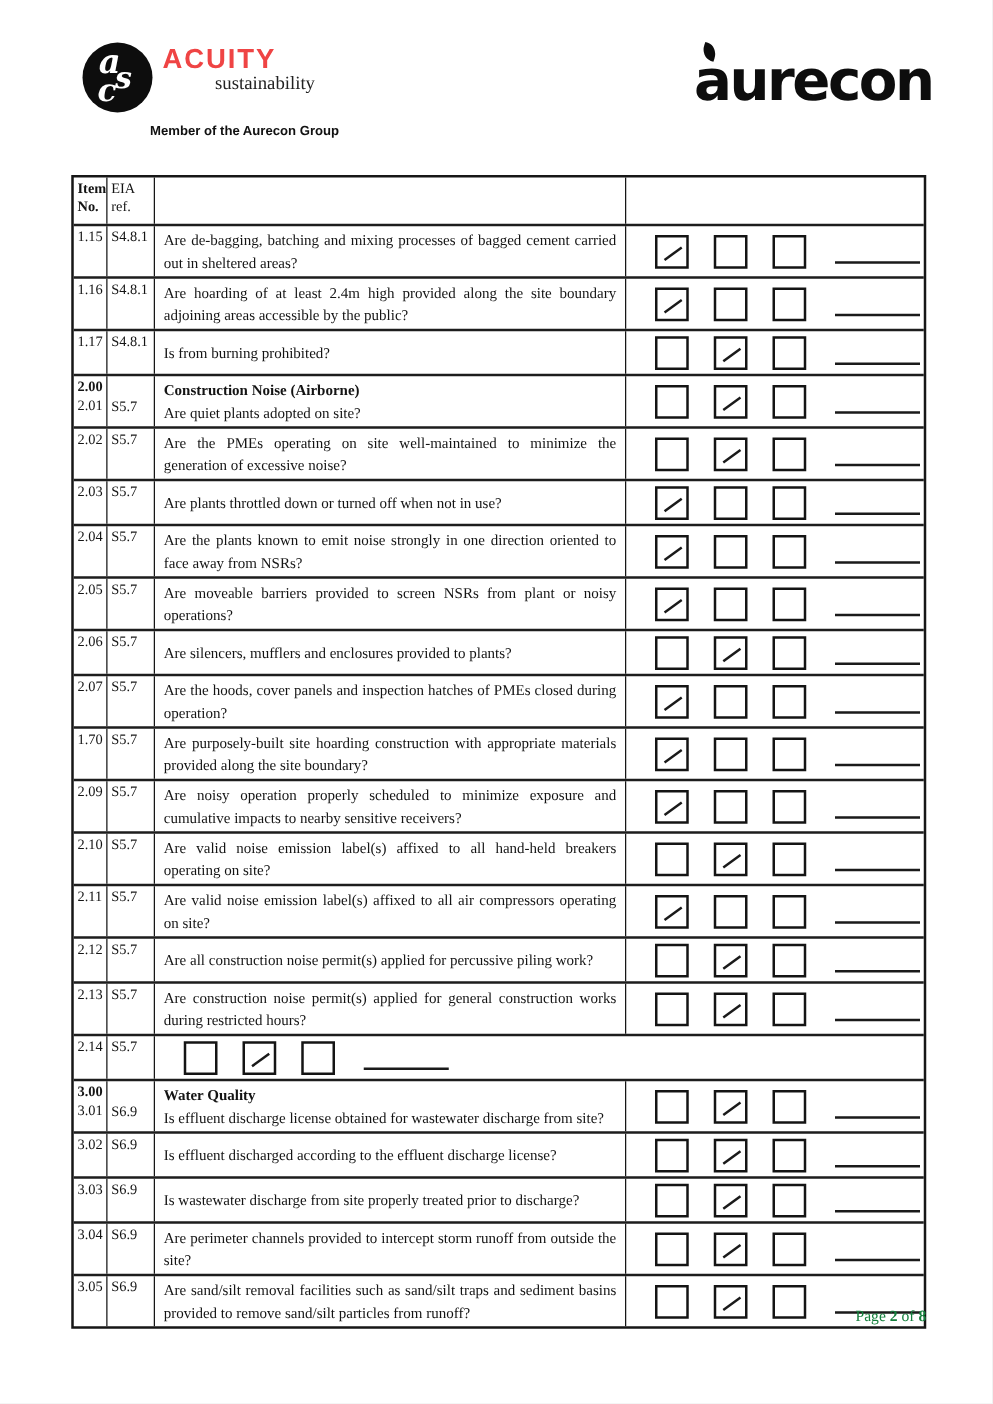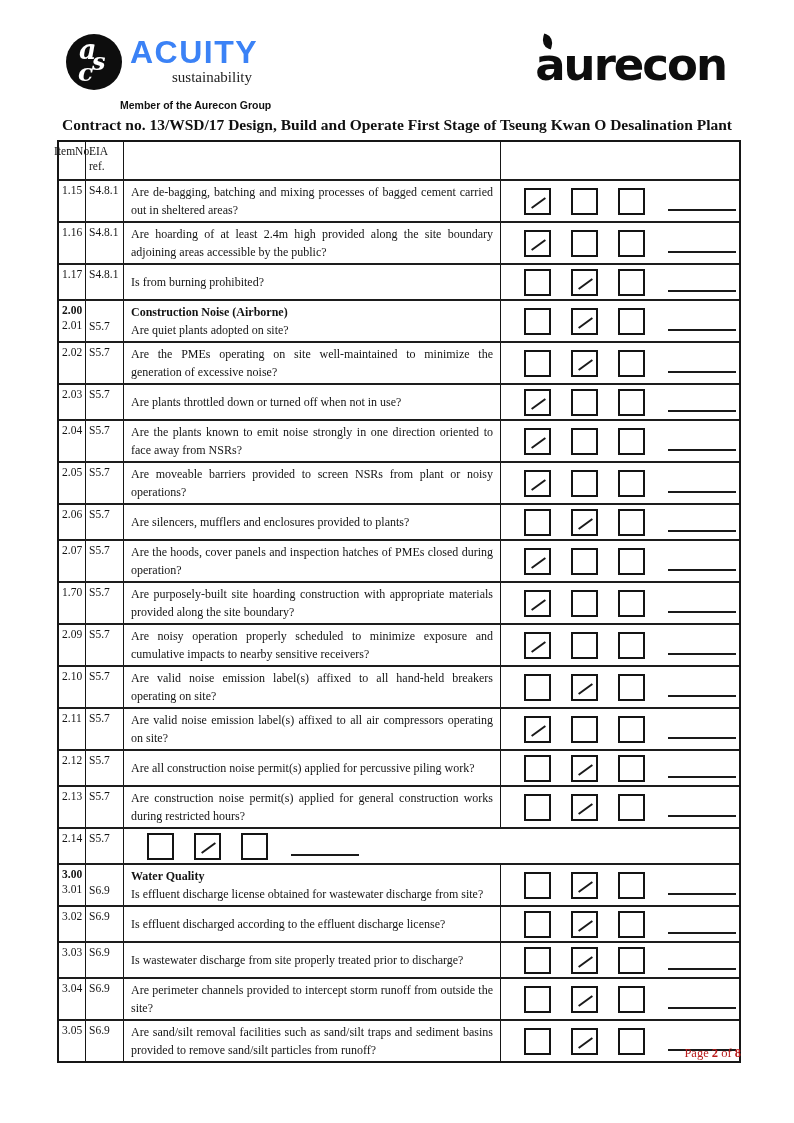--- a/index.html
+++ b/index.html
@@ -8,25 +8,25 @@
 
   
   .acuity{position:absolute;left:66px;top:34px;}
   .acuity-row{display:flex;align-items:flex-start;}
   .monogram{width:56px;height:56px;border-radius:50%;background:#0d0d0d;position:relative;flex:0 0 auto;}
   .monogram span{position:absolute;color:#ffffff;font-family:"DejaVu Serif",serif;font-style:italic;font-weight:bold;line-height:1;}
   .m-a{left:13px;top:2px;font-size:27px;}
   .m-s{left:26px;top:16px;font-size:24px;}
   .m-c{left:12px;top:26px;font-size:25px;}
   .acuity-text{margin-left:8px;padding-top:2px;font-family:"Liberation Sans",sans-serif;}
-  .acuity-name{font-size:32px;font-weight:bold;letter-spacing:1.5px;line-height:1;color:#3b82f6;}
+  .acuity-name{font-size:22px;font-weight:bold;letter-spacing:1.5px;line-height:1;color:#ef4444;}
   .acuity-sub{font-size:15px;color:#222;margin-left:42px;line-height:1.25;font-family:Liberation Serif, serif;}
   .acuity-tag{font-family:"Liberation Sans",sans-serif;font-size:10.5px;font-weight:bold;margin-top:9px;margin-left:54px;color:#111;}
 
-  .aurecon{position:absolute;right:68px;top:42px;font-family:"DejaVu Sans",sans-serif;
+  .aurecon{position:absolute;right:48px;top:42px;font-family:"DejaVu Sans",sans-serif;
            font-weight:bold;font-size:45px;line-height:1;letter-spacing:-2px;color:#0d0d0d;}
   .aurecon .word{position:relative;display:inline-block;}
   .leaf{position:absolute;left:7px;top:-7px;width:11px;height:13px;background:#0d0d0d;
         border-radius:0 80% 0 80%;transform:rotate(18deg);}
 
   
   .title{position:absolute;left:0;top:116px;width:100%;text-align:center;margin:0;
          font-size:15.5px;font-weight:bold;color:#111;}
 
   
@@ -46,27 +46,27 @@
   .c-q.with-sec{justify-content:flex-end;}
   .sec{font-weight:bold;}
   .c-check{flex:1 1 auto;box-sizing:border-box;display:flex;align-items:center;padding-left:23px;}
   .box{width:27px;height:27px;flex:0 0 27px;border:2px solid #141414;box-sizing:border-box;
        margin-right:20px;position:relative;background:#fff;}
   .tick{position:absolute;left:4px;top:12px;width:17px;height:2px;background:#1a1a1a;
         transform:rotate(-36deg);display:none;}
   .remline{width:68px;border-bottom:2px solid #1a1a1a;height:0;align-self:center;margin-top:18px;margin-left:3px;}
 
   
-  .thead .c-item{display:flex;flex-direction:row;justify-content:center;}
+  .thead .c-item{display:flex;flex-direction:column;justify-content:flex-start;font-weight:bold;}
   .thead .c-check{align-items:flex-start;padding-top:4px;}
   .hslot{width:27px;flex:0 0 27px;text-align:center;margin-right:20px;font-size:11.5px;}
   .hslot-rem{flex:1 1 auto;text-align:center;font-size:11.5px;padding-right:6px;}
 
   
-  .footer{position:absolute;top:1046px;right:53px;font-size:12.5px;color:#b91c1c;}
+  .footer{position:absolute;top:1046px;right:53px;font-size:12.5px;color:#15803d;}
   .footer b{font-weight:bold;}
 </style>
 </head>
 <body>
 
 <div class="page">
 
   <div class="acuity">
     <div class="acuity-row">
       <div class="monogram">
@@ -82,21 +82,20 @@
     <div class="acuity-tag">Member of the Aurecon Group</div>
   </div>
 
   <div class="aurecon">
     <span class="word">
       <span class="leaf"></span>
       <span>aurecon</span>
     </span>
   </div>
 
-  <h1 class="title">Contract no.  13/WSD/17 Design, Build and Operate First Stage of Tseung Kwan O Desalination Plant</h1>
 
   <div class="table">
     <div class="row thead">
       <div class="c-item">
         <span>Item</span>
         <span>No.</span>
       </div>
       <div class="c-ref">EIA ref.</div>
       <div class="c-q"></div>
     </div>

